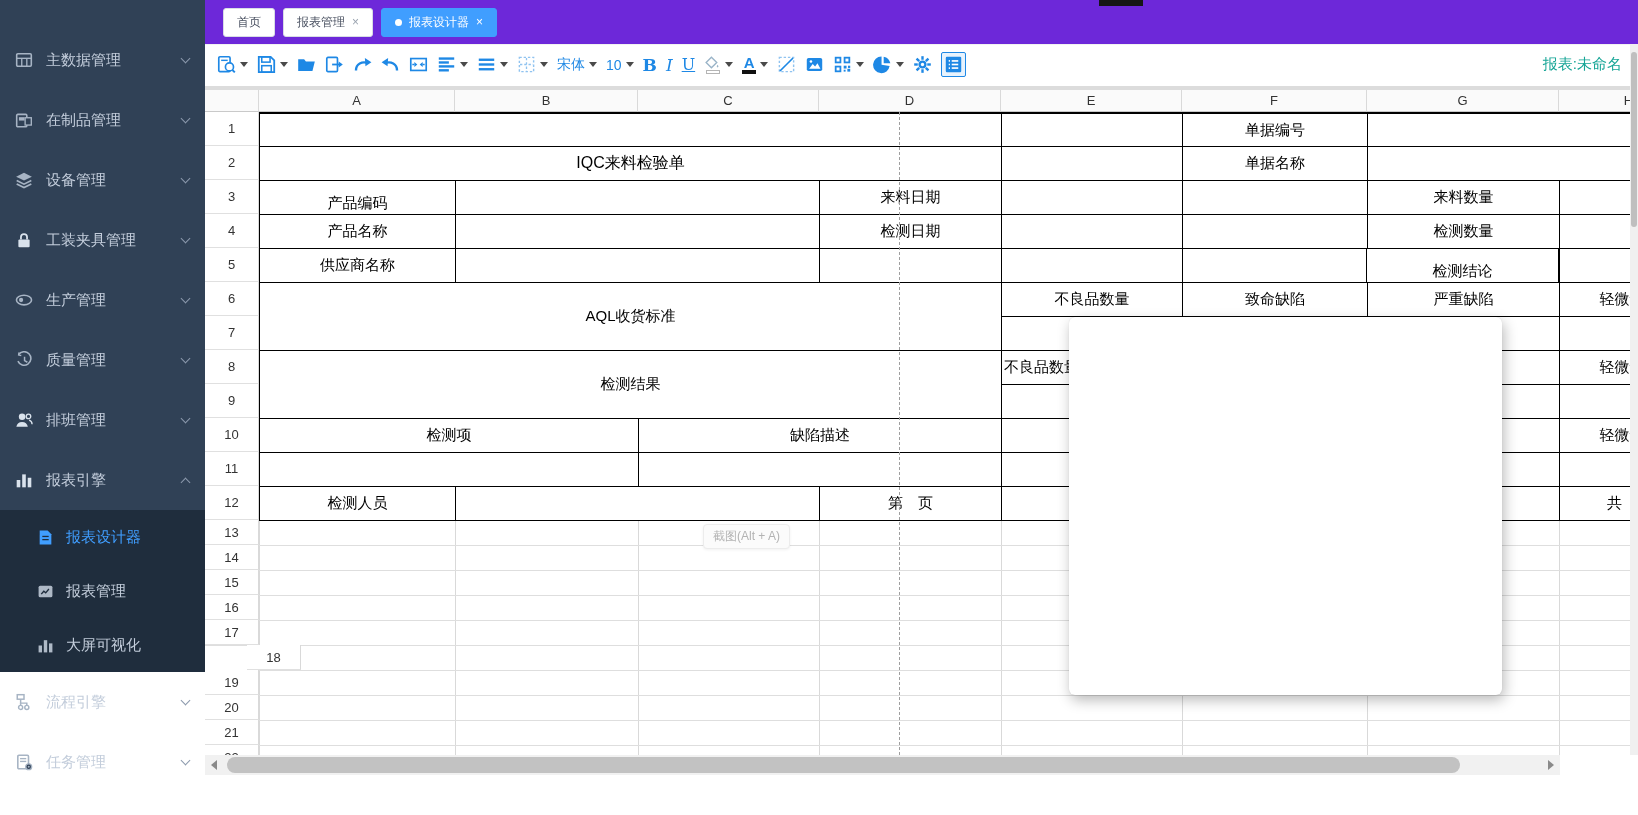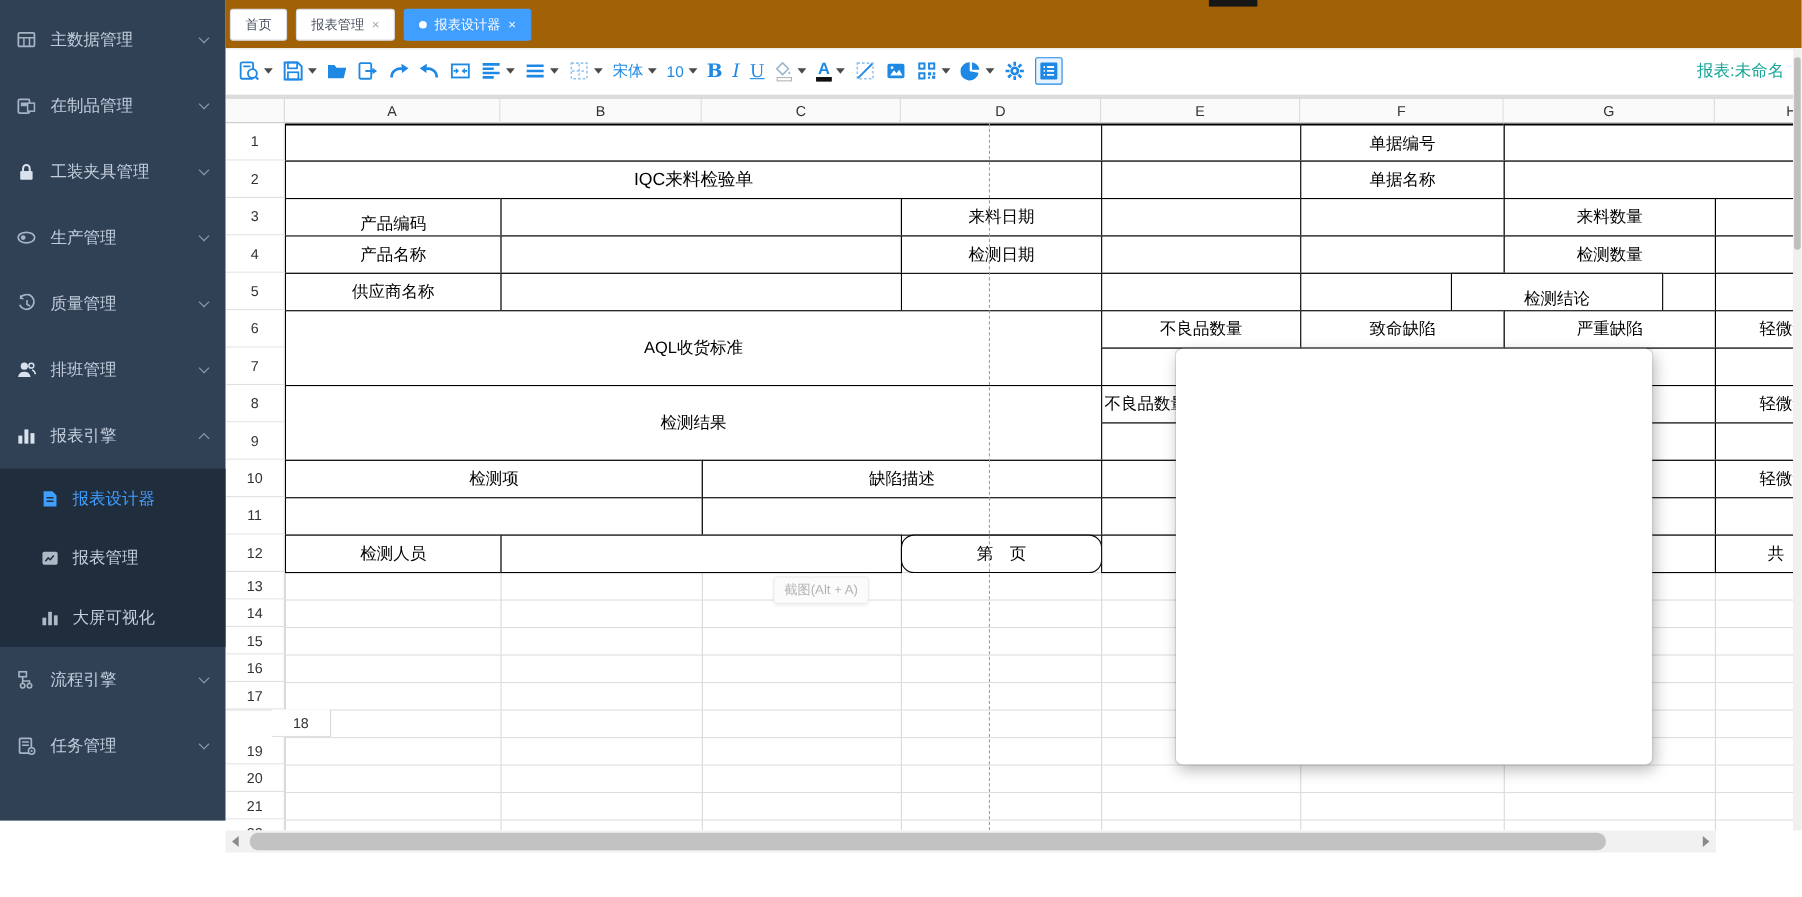--- a/index.html
+++ b/index.html
@@ -1,32 +1,32 @@
 <!DOCTYPE html>
 <html><head>
 <meta charset="utf-8">
 <style>
   *{margin:0;padding:0;box-sizing:border-box;}
   html,body{width:1638px;height:815px;overflow:hidden;font-family:"Liberation Sans","DejaVu Sans",sans-serif;background:#fff;}
   body{position:relative;}
 
   
-  .sidebar{position:absolute;left:0;top:0;width:205px;height:746px;background:#304156;padding-top:6px;z-index:30;}
+  .sidebar{position:absolute;left:0;top:0;width:205px;height:617px;background:#304156;padding-top:30px;z-index:30;}
   .side-item{height:60px;display:flex;align-items:center;padding:0 16px 0 14px;color:#c3cddb;font-size:15px;cursor:pointer;}
   .side-item .sicon{width:20px;height:20px;margin-right:12px;flex:0 0 20px;display:flex;align-items:center;justify-content:center;}
   .side-item .slabel{flex:1;}
   .chev{width:7px;height:7px;border-right:1.6px solid #8b99ac;border-bottom:1.6px solid #8b99ac;transform:rotate(45deg);margin-top:-3px;}
   .chev.up{transform:rotate(-135deg);margin-top:4px;}
   .submenu{background:#1f2d3d;}
   .sub-item{height:54px;display:flex;align-items:center;padding:0 16px 0 36px;color:#c3cddb;font-size:15px;cursor:pointer;}
   .sub-item .sicon{width:18px;height:18px;margin-right:12px;display:flex;align-items:center;justify-content:center;}
   .sub-item.active{color:#409EFF;}
 
   
-  .tabsbar{position:absolute;left:205px;top:0;right:0;height:44px;background:#a16207;display:flex;align-items:center;padding-left:4px;z-index:5;}
+  .tabsbar{position:absolute;left:205px;top:0;right:0;height:44px;background:#6d28d9;display:flex;align-items:center;padding-left:18px;z-index:5;}
   .tab{height:29px;display:inline-flex;align-items:center;gap:7px;padding:0 13px;border:1px solid #d8dce5;border-radius:3px;margin-right:8px;font-size:12px;color:#495060;background:#fff;cursor:pointer;}
   .tab.active{background:#409EFF;border-color:#409EFF;color:#fff;}
   .tab .dot{width:7px;height:7px;border-radius:50%;background:#fff;}
   .tab .x{font-size:12px;line-height:1;color:#9aa3af;}
   .tab.active .x{color:#fff;}
 
   
   .toolbar{position:absolute;left:205px;top:44px;right:0;height:40px;background:#fff;display:flex;align-items:center;padding-left:12px;gap:9px;border-top:1px solid #f2f2f2;z-index:5;}
   .tbtn{display:inline-flex;align-items:center;gap:3px;cursor:pointer;color:#1e88e5;}
   .tbtn svg{display:block;}
@@ -94,20 +94,31 @@
   </div>
   <div class="side-item">
     <span class="sicon">
         <svg width="18" height="18" viewBox="0 0 16 16">
           <rect x="1.5" y="3" width="9" height="11" rx="1" fill="none" stroke="#a7b4c4" stroke-width="1.4"></rect>
           <rect x="3.5" y="5.5" width="5" height="3" fill="#a7b4c4"></rect>
           <rect x="9" y="6" width="5.5" height="6.5" fill="#304156" stroke="#a7b4c4" stroke-width="1.2"></rect>
         </svg>
       </span>
     <span class="slabel">在制品管理</span>
+    <span class="chev"></span>
+  </div>
+  <div class="side-item">
+    <span class="sicon">
+        <svg width="18" height="18" viewBox="0 0 16 16">
+          <path d="M8 1.5 L15 5 8 8.5 1 5Z" fill="#a7b4c4"></path>
+          <path d="M1.5 8.5 L8 11.7 14.5 8.5" fill="none" stroke="#a7b4c4" stroke-width="1.4"></path>
+          <path d="M1.5 11.5 L8 14.7 14.5 11.5" fill="none" stroke="#a7b4c4" stroke-width="1.4"></path>
+        </svg>
+      </span>
+    <span class="slabel">设备管理</span>
     <span class="chev"></span>
   </div>
   <div class="side-item">
     <span class="sicon">
         <svg width="18" height="18" viewBox="0 0 16 16">
           <rect x="3" y="7.5" width="10" height="7" rx="1" fill="#d9e2ec"></rect>
           <path d="M5.3 7.5 V5.4 a2.7 2.7 0 0 1 5.4 0 V7.5" fill="none" stroke="#d9e2ec" stroke-width="1.6"></path>
         </svg>
       </span>
     <span class="slabel">工装夹具管理</span>
@@ -475,21 +486,21 @@
   <div class="cell" style="left:614px;top:124px;width:183px;height:35px;">检测日期</div>
   <div class="cell" style="left:796px;top:124px;width:182px;height:35px;"></div>
   <div class="cell" style="left:977px;top:124px;width:186px;height:35px;"></div>
   <div class="cell" style="left:1162px;top:124px;width:193px;height:35px;">检测数量</div>
   <div class="cell" style="left:1354px;top:124px;width:141px;height:35px;"></div>
 
   <div class="cell" style="left:54px;top:158px;width:197px;height:35px;">供应商名称</div>
   <div class="cell" style="left:250px;top:158px;width:365px;height:35px;"></div>
   <div class="cell" style="left:796px;top:158px;width:182px;height:35px;"></div>
   <div class="cell" style="left:977px;top:158px;width:186px;height:35px;"></div>
-  <div class="cell" style="left:1114px;top:158px;width:193px;height:46px;">检测结论</div>
+  <div class="cell" style="left:1161px;top:158px;width:193px;height:46px;">检测结论</div>
   <div class="cell" style="left:1354px;top:158px;width:141px;height:35px;"></div>
 
   <div class="cell" style="left:54px;top:192px;width:743px;height:69px;">AQL收货标准</div>
   <div class="cell" style="left:796px;top:192px;width:182px;height:35px;">不良品数量</div>
   <div class="cell" style="left:977px;top:192px;width:186px;height:35px;">致命缺陷</div>
   <div class="cell" style="left:1162px;top:192px;width:193px;height:35px;">严重缺陷</div>
   <div class="cell" style="left:1354px;top:192px;width:141px;height:35px;">轻微缺陷</div>
   <div class="cell" style="left:796px;top:226px;width:182px;height:35px;"></div>
   <div class="cell" style="left:977px;top:226px;width:186px;height:35px;"></div>
   <div class="cell" style="left:1162px;top:226px;width:193px;height:35px;"></div>
@@ -514,21 +525,21 @@
 
   <div class="cell" style="left:54px;top:362px;width:380px;height:35px;"></div>
   <div class="cell" style="left:433px;top:362px;width:364px;height:35px;"></div>
   <div class="cell" style="left:796px;top:362px;width:182px;height:35px;"></div>
   <div class="cell" style="left:977px;top:362px;width:186px;height:35px;"></div>
   <div class="cell" style="left:1162px;top:362px;width:193px;height:35px;"></div>
   <div class="cell" style="left:1354px;top:362px;width:141px;height:35px;"></div>
 
   <div class="cell" style="left:54px;top:396px;width:197px;height:35px;">检测人员</div>
   <div class="cell" style="left:250px;top:396px;width:365px;height:35px;"></div>
-  <div class="cell" style="left:614px;top:396px;width:183px;height:35px;border-radius:12px;">第　页</div>
+  <div class="cell" style="left:614px;top:396px;width:183px;height:35px;">第　页</div>
   <div class="cell" style="left:796px;top:396px;width:182px;height:35px;"></div>
   <div class="cell" style="left:977px;top:396px;width:186px;height:35px;"></div>
   <div class="cell" style="left:1162px;top:396px;width:193px;height:35px;"></div>
   <div class="cell" style="left:1354px;top:396px;width:141px;height:35px;">共　页</div>
 
   <div class="dashline"></div>
 
   <div id="colheads">
       <div class="colh" style="left: 54px; width: 196px;">A</div>
       <div class="colh" style="left: 250px; width: 183px;">B</div>

